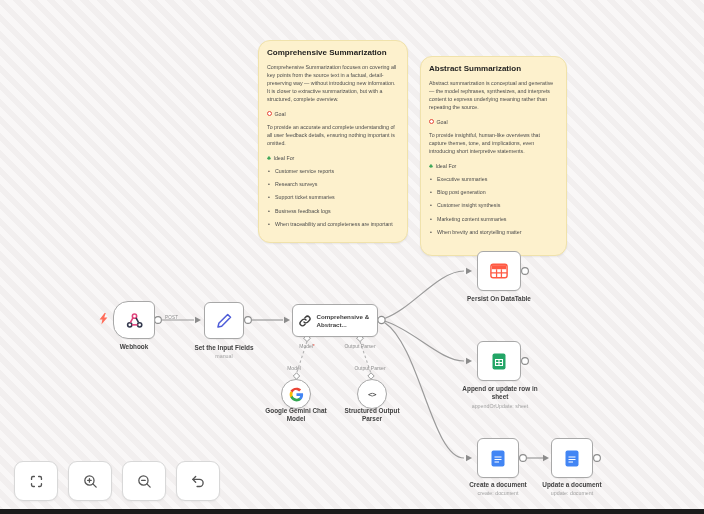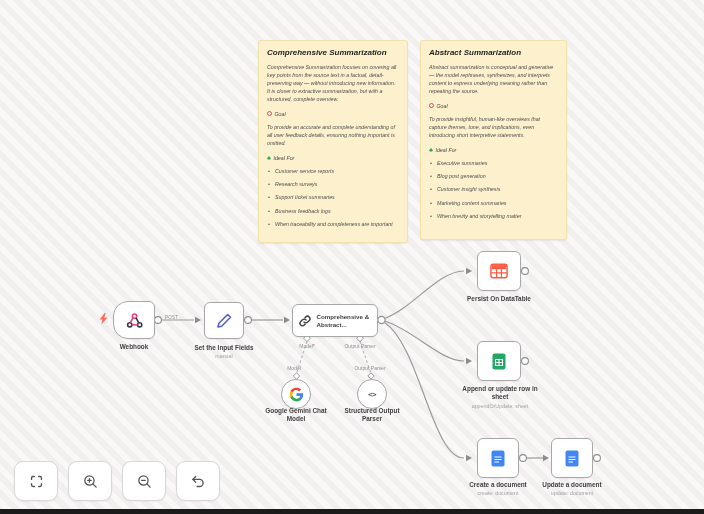--- a/index.html
+++ b/index.html
@@ -3,22 +3,22 @@
 <meta charset="utf-8">
 <style>
   html,body{margin:0;padding:0;}
   .scene{
     position:relative;width:704px;height:514px;overflow:hidden;
     background:repeating-linear-gradient(45deg,#f2efef 0 6px,#f9f7f7 6px 12px);
     font-family:"Liberation Sans",sans-serif;
   }
   
   .note{
-    position:absolute;background:#fdf1cd;border:1px solid #f0e2ab;border-radius:3px;
-    box-shadow:0 1px 2px rgba(0,0,0,.07);padding:7px 8px;box-sizing:border-box;z-index:1;font-style:italic;
+    position:absolute;background:#fdf1cd;border:1px solid #f0e2ab;border-radius:12px;
+    box-shadow:0 1px 2px rgba(0,0,0,.07);padding:7px 8px;box-sizing:border-box;z-index:1;
   }
   .note h3{font-size:8px;font-weight:bold;color:#1e1e1e;margin:0 0 7px;}
   .note p{font-size:5.3px;line-height:1.5;color:#4c4c4c;margin:0 0 7px;}
   .sect{display:flex;align-items:center;gap:2.5px;font-size:5.3px;color:#4c4c4c;margin:0 0 7px;}
   .goal-dot{width:5px;height:5px;border-radius:50%;border:1.3px solid #e5493a;background:#fff;box-sizing:border-box;display:inline-block;}
   .clover{color:#2fa14f;font-size:6px;line-height:1;}
   .note ul{list-style:none;margin:2px 0 0;padding:0;}
   .note li{font-size:5.3px;color:#4c4c4c;margin:0 0 6.5px;padding-left:8px;position:relative;line-height:1.3;}
   .note li::before{content:"•";position:absolute;left:1px;top:0;}
   .note-white{background:#ffffff;border:1px solid #e4e4e4;}
@@ -116,21 +116,21 @@
     </div>
     <ul>
         <li>Customer service reports</li>
         <li>Research surveys</li>
         <li>Support ticket summaries</li>
         <li>Business feedback logs</li>
         <li>When traceability and completeness are important</li>
       </ul>
   </div>
 
-  <div class="note" style="left:420px;top:40px;width:147px;height:200px;">
+  <div class="note" style="left:420px;top:56px;width:147px;height:200px;">
     <h3>Abstract Summarization</h3>
     <p>Abstract summarization is conceptual and generative — the model rephrases, synthesizes, and interprets content to express underlying meaning rather than repeating the source.</p>
     <div class="sect">
       <span class="goal-dot"></span>
       <span>Goal</span>
     </div>
     <p>To provide insightful, human-like overviews that capture themes, tone, and implications, even introducing short interpretive statements.</p>
     <div class="sect">
       <span class="clover">♣</span>
       <span>Ideal For</span>

